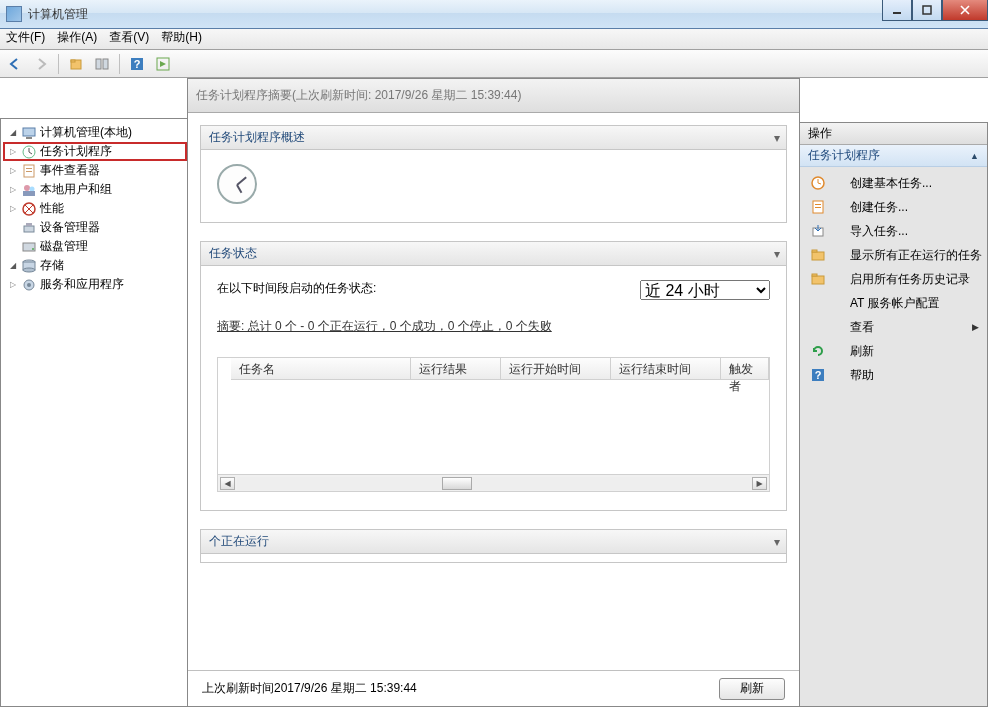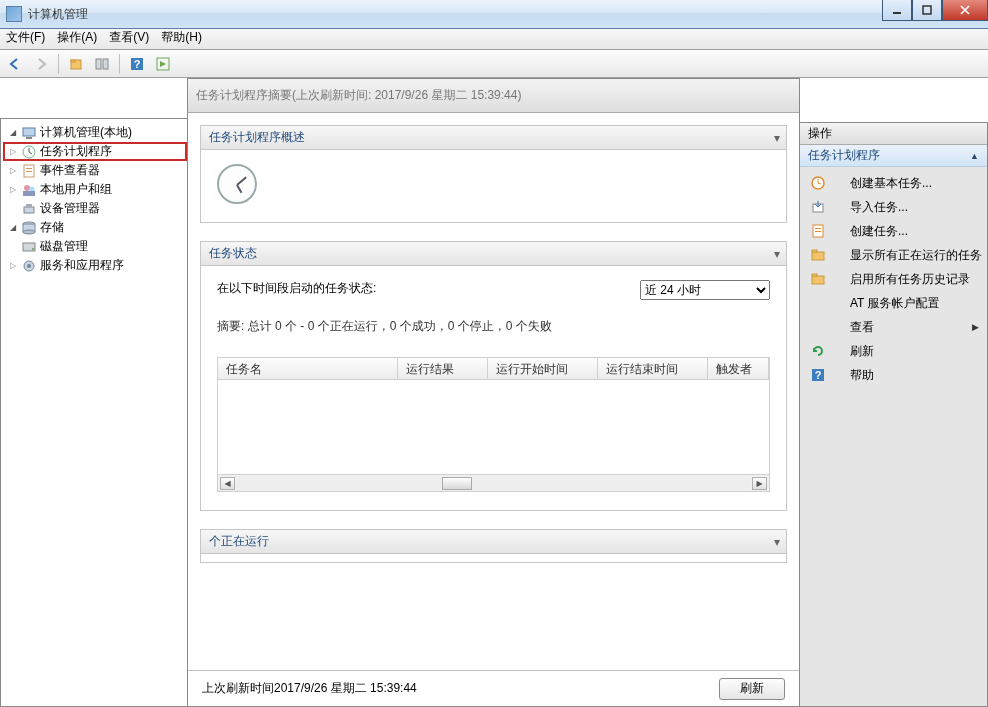--- a/index.html
+++ b/index.html
@@ -153,27 +153,28 @@
   content:""; position:absolute; background:#556;
   left:50%; top:50%; transform-origin:left center;
 }
 .clock-icon::before { width:12px; height:2px; transform:rotate(-40deg);}
 .clock-icon::after { width:9px; height:2px; transform:rotate(60deg);}
 .overview-text p { line-height:1.9; color:#333; }
 .status-row {
   display:flex; justify-content:space-between;
   margin-bottom:18px;
 }
-select.timespan { width:130px; height:20px; font-size:12px; }
-.summary-line { margin-bottom:22px; color:#333; }
+select.timespan { width:130px; height:20px; font-size:16px; }
+.summary-line { margin-bottom:22px; color:#333;text-decoration:underline; }
 .task-table { border:1px solid #d0d0d0; height:135px; overflow:hidden;}
 .task-table .th {
   height:22px; background:linear-gradient(to bottom,#fdfdfd,#ececec);
   border-bottom:1px solid #d0d0d0;
   display:flex;
+  margin-left:13px;
 }
 .task-table .th div {
   border-right:1px solid #d0d0d0; padding:3px 8px 0 8px;
   color:#333;
 }
 .hscroll { height:17px; background:#f0f0f0; border-top:1px solid #d0d0d0;
   display:flex; align-items:center; justify-content:space-between; padding:0 2px;}
 .hscroll .arrow { width:15px; height:13px; background:linear-gradient(#fdfdfd,#e0e0e0); border:1px solid #b0b0b0; display:flex; align-items:center; justify-content:center; font-size:8px; color:#555;}
 .hscroll .track { flex:1; height:13px; margin:0 2px; background:#eee; position:relative;}
 .hscroll .thumb { position:absolute; left:40%; height:100%; width:30px; background:linear-gradient(#fefefe,#d8d8d8); border:1px solid #aaa;}
@@ -323,49 +324,59 @@
         <span class="ticon">
             <svg width="16" height="16" viewBox="0 0 16 16">
               <circle cx="6" cy="6" r="3" fill="#d9a"></circle>
               <circle cx="11" cy="7" r="2.5" fill="#adf"></circle>
               <rect x="2" y="9" width="12" height="5" fill="#89b"></rect>
             </svg>
           </span>
         <span>本地用户和组</span>
       </div>
       <div class="row indent2">
+        <span class="twisty closed"></span>
+        <span class="ticon">
+            <svg width="16" height="16" viewBox="0 0 16 16">
+              <circle cx="8" cy="8" r="6" fill="#fff" stroke="#c0392b" stroke-width="1.5"></circle>
+              <path d="M4 4 L12 12 M12 4 L4 12" stroke="#c0392b" stroke-width="1"></path>
+            </svg>
+          </span>
+        <span>性能</span>
+      </div>
+      <div class="row indent2">
         <span class="twisty none"></span>
         <span class="ticon">
             <svg width="16" height="16" viewBox="0 0 16 16">
               <rect x="3" y="6" width="10" height="6" fill="#ccd6e0" stroke="#7a8a9a"></rect>
               <rect x="5" y="3" width="6" height="3" fill="#aab"></rect>
             </svg>
           </span>
         <span>设备管理器</span>
+      </div>
+      <div class="row indent2">
+        <span class="twisty none"></span>
+        <span class="ticon">
+            <svg width="16" height="16" viewBox="0 0 16 16">
+              <rect x="2" y="4" width="12" height="8" fill="#d0d8e0" stroke="#888"></rect>
+              <circle cx="12" cy="10" r="1" fill="#5a5"></circle>
+            </svg>
+          </span>
+        <span>磁盘管理</span>
       </div>
       <div class="row indent1">
         <span class="twisty open"></span>
         <span class="ticon">
             <svg width="16" height="16" viewBox="0 0 16 16">
               <ellipse cx="8" cy="4" rx="6" ry="2" fill="#c8d6e5" stroke="#789"></ellipse>
               <rect x="2" y="4" width="12" height="8" fill="#c8d6e5" stroke="#789"></rect>
               <ellipse cx="8" cy="12" rx="6" ry="2" fill="#b0c0d0" stroke="#789"></ellipse>
             </svg>
           </span>
         <span>存储</span>
-      </div>
-      <div class="row indent2">
-        <span class="twisty none"></span>
-        <span class="ticon">
-            <svg width="16" height="16" viewBox="0 0 16 16">
-              <rect x="2" y="4" width="12" height="8" fill="#d0d8e0" stroke="#888"></rect>
-              <circle cx="12" cy="10" r="1" fill="#5a5"></circle>
-            </svg>
-          </span>
-        <span>磁盘管理</span>
       </div>
       <div class="row indent1">
         <span class="twisty closed"></span>
         <span class="ticon">
             <svg width="16" height="16" viewBox="0 0 16 16">
               <circle cx="8" cy="8" r="5" fill="#c8d6e5" stroke="#789"></circle>
               <circle cx="8" cy="8" r="2" fill="#789"></circle>
             </svg>
           </span>
         <span>服务和应用程序</span>
@@ -447,39 +458,39 @@
             <svg width="16" height="16" viewBox="0 0 16 16">
               <circle cx="8" cy="8" r="6" fill="#fff" stroke="#e08a2e" stroke-width="1.5"></circle>
               <path d="M8 4 L8 8 L11 9" stroke="#e08a2e" fill="none"></path>
             </svg>
           </span>
         <span>创建基本任务...</span>
       </div>
       <div class="aitem">
         <span class="aicon">
             <svg width="16" height="16" viewBox="0 0 16 16">
-              <rect x="3" y="5" width="10" height="8" fill="#fff" stroke="#888"></rect>
-              <path d="M8 2 L8 8 M5 5 L8 8 L11 5" stroke="#2e6fb5" fill="none"></path>
-            </svg>
-          </span>
-        <span>导入任务...</span>
-      </div>
-      <div class="aitem">
-        <span class="aicon">
-            <svg width="16" height="16" viewBox="0 0 16 16">
               <rect x="3" y="2" width="10" height="12" fill="#fff" stroke="#e08a2e"></rect>
               <rect x="5" y="5" width="6" height="1" fill="#e08a2e"></rect>
               <rect x="5" y="8" width="6" height="1" fill="#e08a2e"></rect>
             </svg>
           </span>
         <span>创建任务...</span>
       </div>
       <div class="aitem">
         <span class="aicon">
             <svg width="16" height="16" viewBox="0 0 16 16">
+              <rect x="3" y="5" width="10" height="8" fill="#fff" stroke="#888"></rect>
+              <path d="M8 2 L8 8 M5 5 L8 8 L11 5" stroke="#2e6fb5" fill="none"></path>
+            </svg>
+          </span>
+        <span>导入任务...</span>
+      </div>
+      <div class="aitem">
+        <span class="aicon">
+            <svg width="16" height="16" viewBox="0 0 16 16">
               <rect x="2" y="5" width="12" height="8" class="c-folder" stroke-width="1"></rect>
               <rect x="2" y="3" width="5" height="2" class="c-folder"></rect>
             </svg>
           </span>
         <span>显示所有正在运行的任务</span>
       </div>
       <div class="aitem">
         <span class="aicon">
             <svg width="16" height="16" viewBox="0 0 16 16">
               <rect x="2" y="5" width="12" height="8" class="c-folder" stroke-width="1"></rect>

